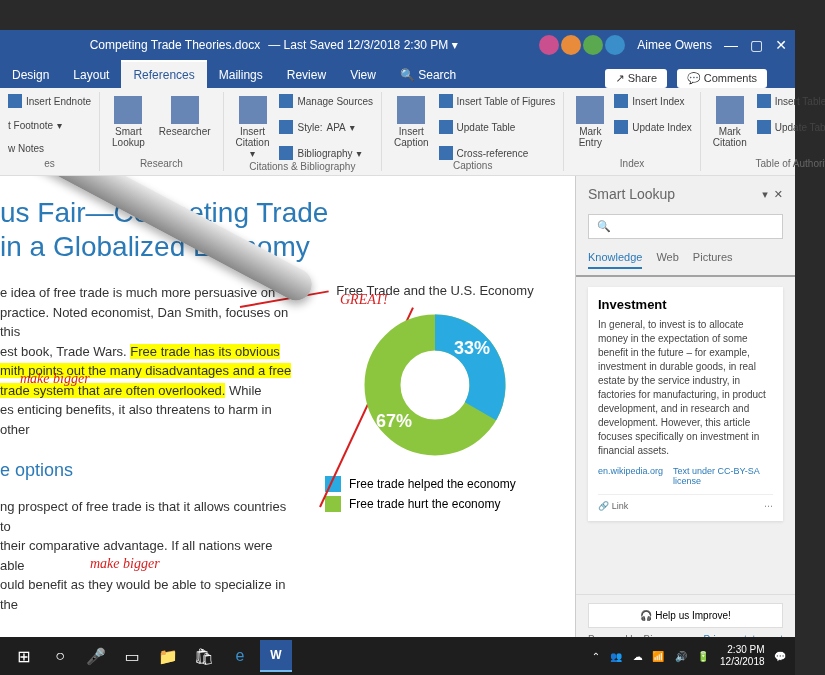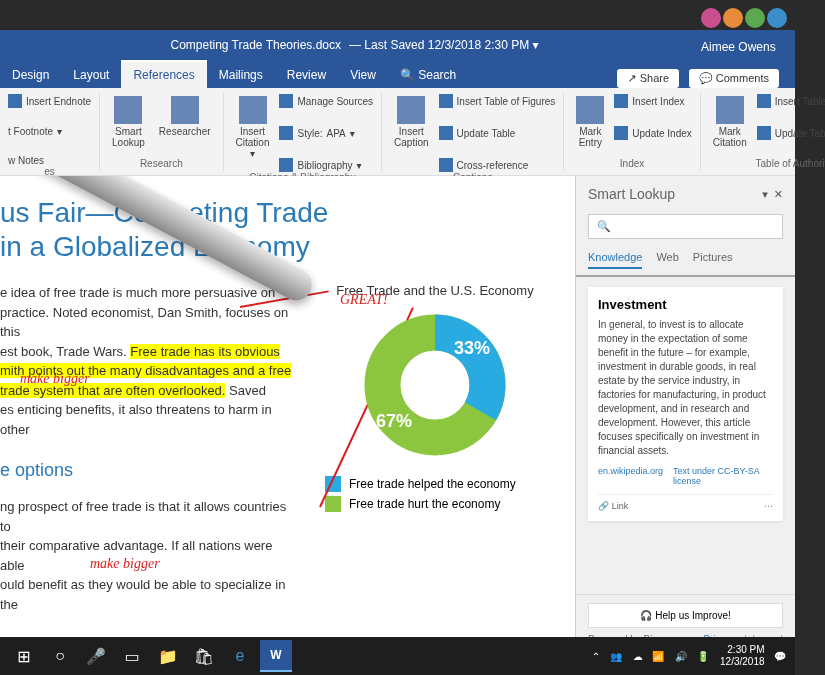--- a/index.html
+++ b/index.html
@@ -1,36 +1,36 @@
 <!DOCTYPE html>
 <html><head>
 <meta charset="utf-8">
 <style>
 * { margin: 0; padding: 0; box-sizing: border-box; font-family: 'Segoe UI', sans-serif; }
 body { width: 825px; height: 675px; overflow: hidden; position: relative; background: #1a1a1a; }
 .device-frame { position: absolute; top: 0; left: 0; right: 0; bottom: 0; background: #2a2a2a; padding: 30px 30px 0 0; }
 .screen { width: 100%; height: 100%; background: #fff; display: flex; flex-direction: column; position: relative; }
 .titlebar { background: #2b579a; height: 30px; display: flex; align-items: center; padding: 0 8px; color: #fff; font-size: 12px; }
 .titlebar-center { flex: 1; text-align: center; display: flex; align-items: center; justify-content: center; gap: 8px; }
-.titlebar-right { display: flex; gap: 12px; flex-direction: column; }
+.titlebar-right { display: flex; align-items: center; gap: 12px; }
 .avatars { display: flex; gap: 2px; }
 .avatar { width: 20px; height: 20px; border-radius: 50%; }
 .win-controls { display: flex; gap: 12px; font-size: 14px; }
 .ribbon-tabs { background: #2b579a; height: 28px; display: flex; align-items: flex-end; padding-left: 0; }
 .ribbon-tab { padding: 6px 12px; color: #fff; font-size: 12px; cursor: pointer; }
 .ribbon-tab.active { background: #f3f3f3; color: #2b579a; border-top: 2px solid #fff; }
-.ribbon-right { margin-left: auto; display: flex; align-items: center; gap: 10px; padding-right: 16px; }
+.ribbon-right { margin-left: auto; display: flex; align-items: center; gap: 10px; padding-right: 28px; }
 .share-btn, .comments-btn { background: #fff; padding: 3px 10px; border-radius: 3px; font-size: 11px; color: #333; }
 .ribbon { background: #f3f3f3; height: 88px; display: flex; border-bottom: 1px solid #ddd; font-size: 10px; color: #444; padding: 4px 0; }
 .ribbon-group { border-right: 1px solid #ddd; padding: 2px 8px; display: flex; flex-direction: column; height: 100%; }
 .ribbon-group-content { flex: 1; display: flex; align-items: flex-start; gap: 6px; }
 .ribbon-group-label { text-align: center; font-size: 10px; color: #666; margin-top: auto; }
 .ribbon-btn-lg { display: flex; flex-direction: column; align-items: center; padding: 2px 4px; cursor: pointer; }
 .ribbon-icon { width: 28px; height: 28px; background: #2b579a; opacity: 0.7; margin-bottom: 2px; }
-.ribbon-small-list { display: flex; flex-direction: column; gap: 18px; }
+.ribbon-small-list { display: flex; flex-direction: column; gap: 12px; }
 .ribbon-small-item { display: flex; align-items: center; gap: 4px; cursor: pointer; white-space: nowrap; }
 .ribbon-small-icon { width: 14px; height: 14px; background: #3a6fb0; display: inline-block; }
 .main-area { flex: 1; display: flex; overflow: hidden; position: relative; background: #e6e6e6; }
 .document { flex: 1; background: #fff; padding: 20px 30px 20px 0; overflow: hidden; position: relative; }
 .doc-title { color: #2b7ab8; font-size: 28px; font-weight: 300; line-height: 1.2; margin-bottom: 20px; }
 .doc-body { font-size: 13px; color: #333; line-height: 1.5; }
 .doc-columns { display: flex; gap: 30px; }
 .doc-col-left { flex: 1; }
 .doc-col-right { flex: 0 0 220px; }
 .highlight { background: #ffff00; }
@@ -244,21 +244,21 @@
     <div class="ink-line" style="top:130px;left:240px;width:90px;transform:rotate(-10deg)"></div>
     <div class="annotation" style="top:116px;left:340px">GREAT!</div>
     <div class="ink-line" style="top:330px;left:320px;width:220px;transform:rotate(-65deg)"></div>
     <div class="annotation" style="top:380px;left:90px">make bigger</div>
 
     <div class="doc-columns">
       <div class="doc-col-left doc-body">
         <p>
           <span>e idea of free trade is much more persuasive on</span><br>
           <span>practice. Noted economist, Dan Smith, focuses on this</span><br>
-          <span>est book, Trade Wars. </span><span class="highlight">Free trade has its obvious mith points out the many disadvantages and a free trade system that are often overlooked.</span><span> Saved</span><br>
+          <span>est book, Trade Wars. </span><span class="highlight">Free trade has its obvious mith points out the many disadvantages and a free trade system that are often overlooked.</span><span> While</span><br>
           <span>es enticing benefits, it also threatens to harm in other</span>
         </p>
         <h2 class="subheading">e options</h2>
         <p>
           <span>ng prospect of free trade is that it allows countries to</span><br>
           <span> their comparative advantage. If all nations were able</span><br>
           <span>ould benefit as they would be able to specialize in the</span>
         </p>
       </div>
       <div class="doc-col-right">

